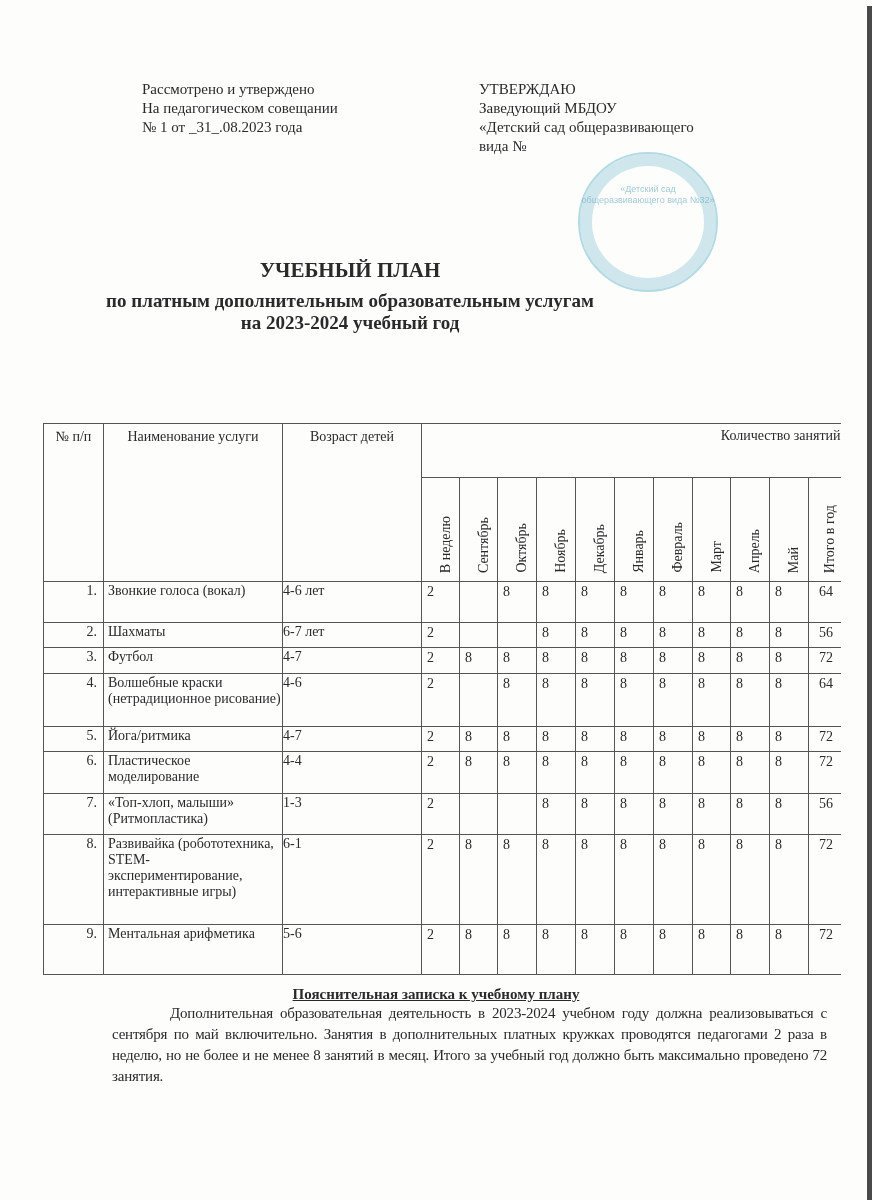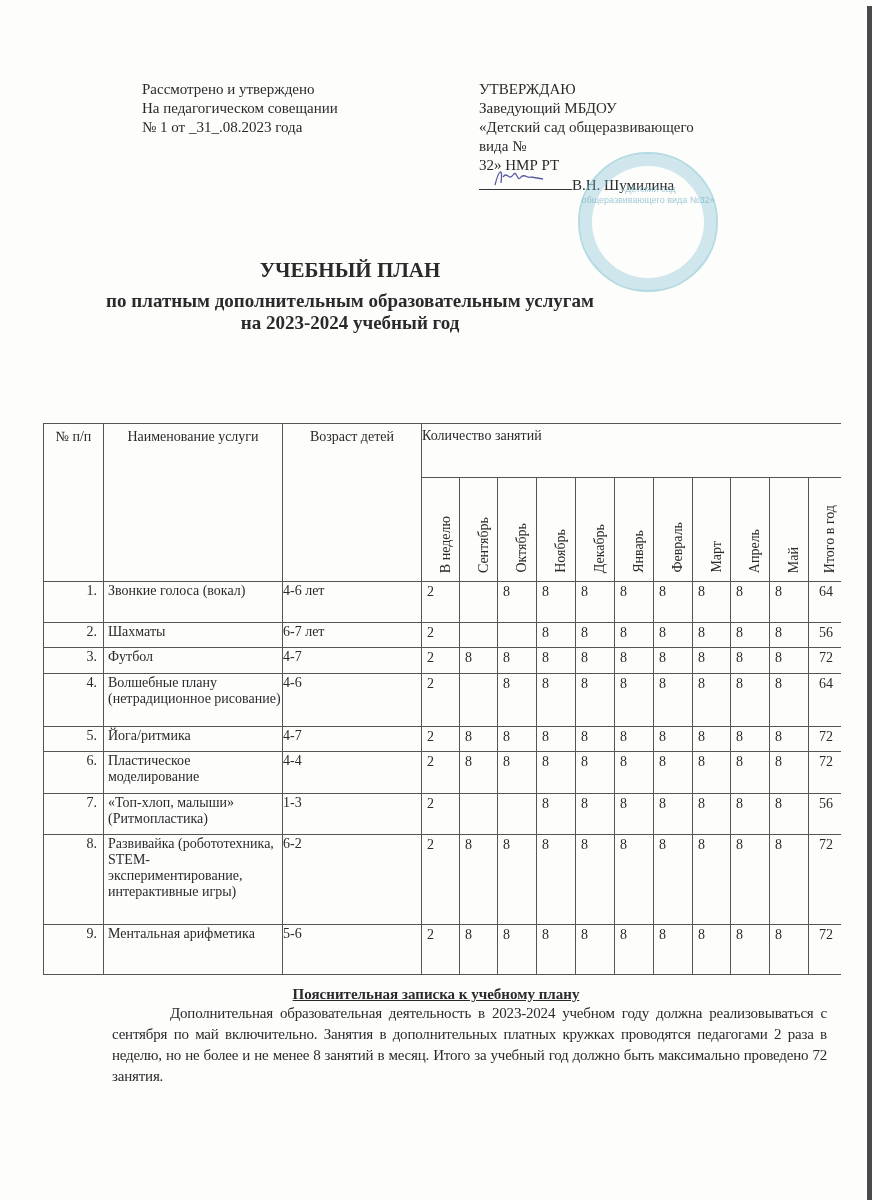--- a/index.html
+++ b/index.html
@@ -31,21 +31,21 @@
   table.plan {
     position: absolute; left: 43px; top: 378px;
     border-collapse: collapse; table-layout: fixed;
     font-size: 14px;
     margin-top: 45px;
   }
   table.plan td, table.plan th {
     border: 1px solid #555; padding: 0; vertical-align: top; font-weight: normal;
   }
   table.plan th.h-main { text-align: center; line-height: 17px; padding-top: 4px; height: 50px; }
-  table.plan th.h-group { text-align: left; height: 49px; padding-top: 4px; border-right: none; }
+  table.plan th.h-group { text-align: right; height: 49px; padding-top: 4px; border-right: none; }
   table.plan th.vert { height: 103px; vertical-align: bottom; padding: 0; }
   .vtext {
     writing-mode: vertical-rl; transform: rotate(180deg);
     display: inline-block; padding: 4px 0 4px 0; font-size: 14px; line-height: 18px;
     margin-left: 10px;
   }
   table.plan td.num { text-align: right; padding-right: 6px; padding-top: 1px; }
   table.plan td.name { padding-left: 4px; line-height: 16px; padding-top: 1px; }
   table.plan td.age { text-align: left; padding-top: 1px; }
   table.plan td.val { padding-left: 5px; padding-top: 2px; font-size: 14px; }
@@ -66,28 +66,20 @@
 <div class="approval-left">
   <div>Рассмотрено и утверждено</div>
   <div>На педагогическом совещании</div>
   <div>№ 1 от _31_.08.2023 года</div>
 </div>
 
 <div class="approval-right">
   <div>УТВЕРЖДАЮ</div>
   <div>Заведующий МБДОУ</div>
   <div>«Детский сад общеразвивающего вида №</div>
-  <div>32» НМР РТ</div>
-  <div>
-    <span class="sign-line">
-      <svg class="signature" viewBox="0 0 60 26">
-        <path d="M4 20 C8 4, 12 2, 10 18 M12 12 C16 6, 18 16, 22 10 C26 4, 26 18, 30 12 C34 8, 36 14, 40 12 L52 14" fill="none" stroke="#5a5aa0" stroke-width="1.3"></path>
-      </svg>
-    </span><span>В.Н. Шумилина</span>
-  </div>
 </div>
 
 <div class="stamp">
   <span>«Детский сад общеразвивающего вида №32»</span>
 </div>
 
 <div class="title-block">
   <div class="t1">УЧЕБНЫЙ ПЛАН</div>
   <div class="t2">по платным дополнительным образовательным услугам</div>
   <div class="t3">на 2023-2024 учебный год</div>
@@ -175,21 +167,21 @@
         <td class="val">8</td>
         <td class="val">8</td>
         <td class="val">8</td>
         <td class="val">8</td>
         <td class="val">8</td>
         <td class="val">8</td>
         <td class="val total">72</td>
       </tr>
       <tr style="height: 53px;">
         <td class="num">4.</td>
-        <td class="name">Волшебные плану (нетрадиционное рисование)</td>
+        <td class="name">Волшебные краски (нетрадиционное рисование)</td>
         <td class="age">4-6</td>
         <td class="val">2</td>
         <td class="val"></td>
         <td class="val">8</td>
         <td class="val">8</td>
         <td class="val">8</td>
         <td class="val">8</td>
         <td class="val">8</td>
         <td class="val">8</td>
         <td class="val">8</td>
@@ -240,21 +232,21 @@
         <td class="val">8</td>
         <td class="val">8</td>
         <td class="val">8</td>
         <td class="val">8</td>
         <td class="val">8</td>
         <td class="val total">56</td>
       </tr>
       <tr style="height: 90px;">
         <td class="num">8.</td>
         <td class="name">Развивайка (робототехника, STEM-экспериментирование, интерактивные игры)</td>
-        <td class="age">6-2</td>
+        <td class="age">6-1</td>
         <td class="val">2</td>
         <td class="val">8</td>
         <td class="val">8</td>
         <td class="val">8</td>
         <td class="val">8</td>
         <td class="val">8</td>
         <td class="val">8</td>
         <td class="val">8</td>
         <td class="val">8</td>
         <td class="val">8</td>

